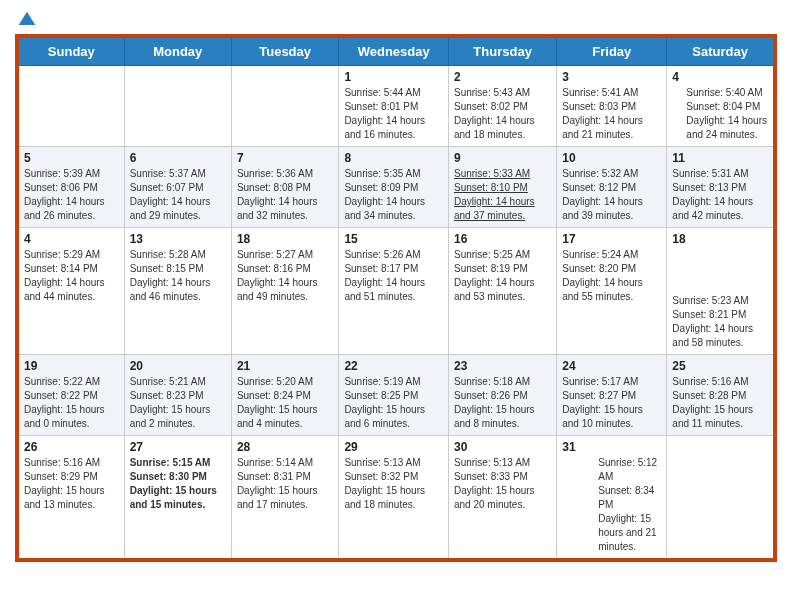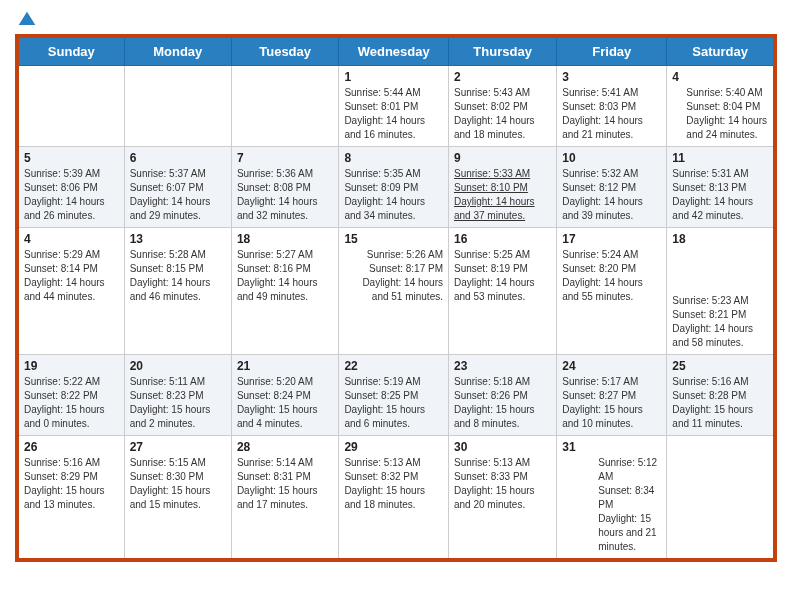--- a/index.html
+++ b/index.html
@@ -210,21 +210,21 @@
 Daylight: 14 hours and 46 minutes.</div>
         </td>
         <td>
           <span class="day-num">18</span>
           <div class="cell-text" style="white-space: pre-line;">Sunrise: 5:27 AM
 Sunset: 8:16 PM
 Daylight: 14 hours and 49 minutes.</div>
         </td>
         <td>
           <span class="day-num">15</span>
-          <div class="cell-text" style="white-space: pre-line; text-align: right;">Sunrise: 5:26 AM
+          <div class="cell-text" style="white-space: pre-line;">Sunrise: 5:26 AM
 Sunset: 8:17 PM
 Daylight: 14 hours and 51 minutes.</div>
         </td>
         <td>
           <span class="day-num">16</span>
           <div class="cell-text" style="white-space: pre-line;">Sunrise: 5:25 AM
 Sunset: 8:19 PM
 Daylight: 14 hours and 53 minutes.</div>
         </td>
         <td>
@@ -242,21 +242,21 @@
       </tr>
       <tr>
         <td>
           <span class="day-num">19</span>
           <div class="cell-text" style="white-space: pre-line;">Sunrise: 5:22 AM
 Sunset: 8:22 PM
 Daylight: 15 hours and 0 minutes.</div>
         </td>
         <td>
           <span class="day-num">20</span>
-          <div class="cell-text" style="white-space: pre-line;">Sunrise: 5:11 AM
+          <div class="cell-text" style="white-space: pre-line;">Sunrise: 5:21 AM
 Sunset: 8:23 PM
 Daylight: 15 hours and 2 minutes.</div>
         </td>
         <td>
           <span class="day-num">21</span>
           <div class="cell-text" style="white-space: pre-line;">Sunrise: 5:20 AM
 Sunset: 8:24 PM
 Daylight: 15 hours and 4 minutes.</div>
         </td>
         <td>
@@ -286,21 +286,21 @@
       </tr>
       <tr>
         <td>
           <span class="day-num">26</span>
           <div class="cell-text" style="white-space: pre-line;">Sunrise: 5:16 AM
 Sunset: 8:29 PM
 Daylight: 15 hours and 13 minutes.</div>
         </td>
         <td>
           <span class="day-num">27</span>
-          <div class="cell-text" style="white-space: pre-line;">Sunrise: 5:15 AM
+          <div class="cell-text" style="white-space: pre-line; font-weight: bold;">Sunrise: 5:15 AM
 Sunset: 8:30 PM
 Daylight: 15 hours and 15 minutes.</div>
         </td>
         <td>
           <span class="day-num">28</span>
           <div class="cell-text" style="white-space: pre-line;">Sunrise: 5:14 AM
 Sunset: 8:31 PM
 Daylight: 15 hours and 17 minutes.</div>
         </td>
         <td>

